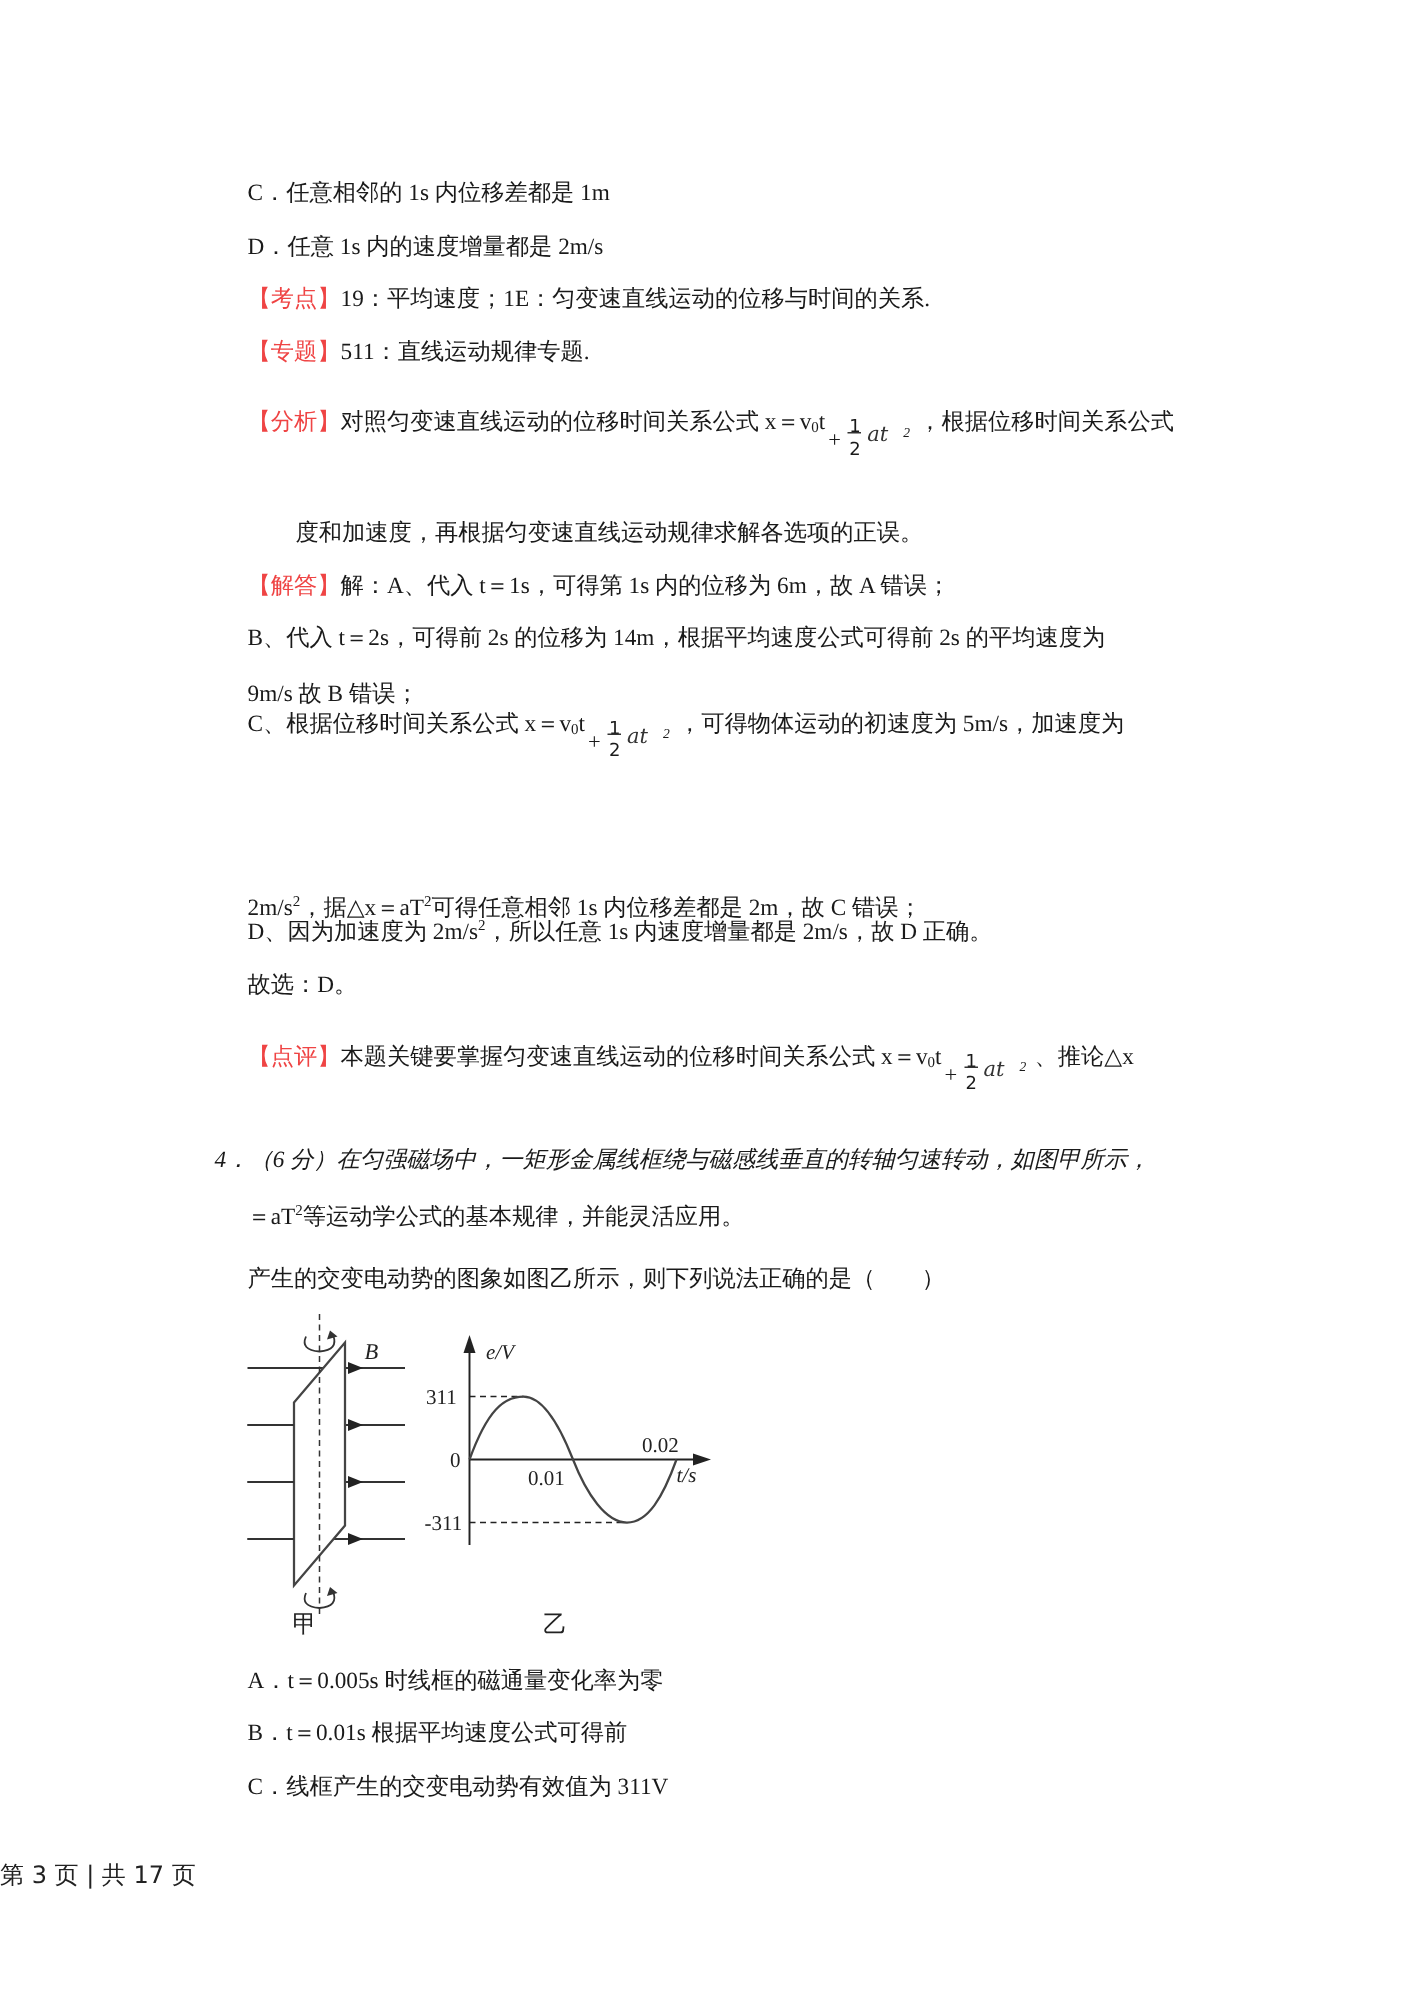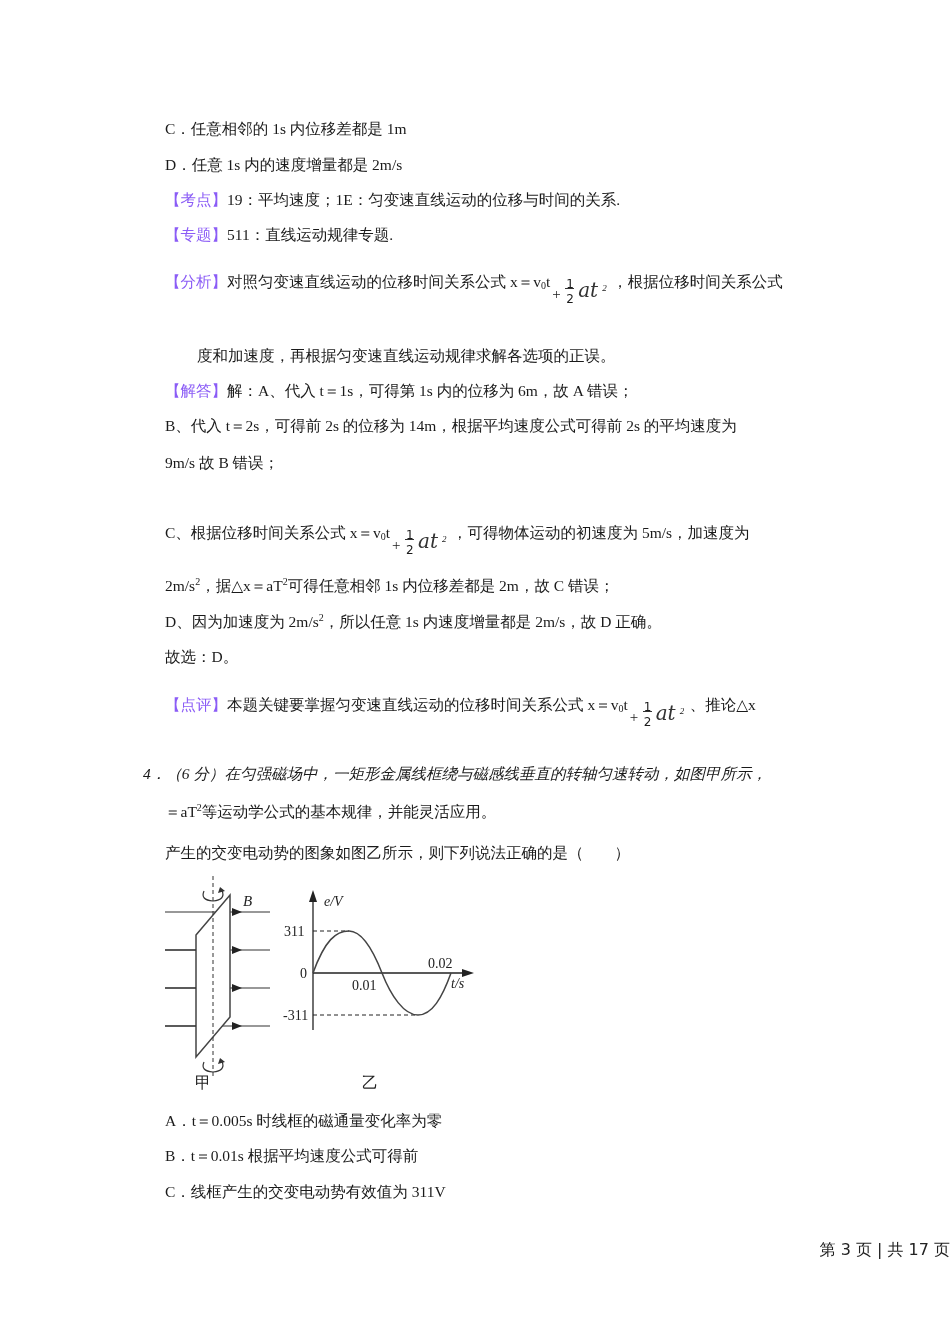--- a/index.html
+++ b/index.html
@@ -1,29 +1,29 @@
 <!DOCTYPE html>
 <html><head>
 <meta charset="utf-8">
 <style>
   html, body { margin:0; padding:0; background:#ffffff; }
   body { width:950px; height:1344px; position:relative; overflow:hidden;
          font-family:"Liberation Serif","DejaVu Serif",serif; color:#1a1a1a; }
   .line { position:absolute; left:165px; font-size:15.5px; white-space:nowrap; line-height:20px; }
-  .tag { color:#8b5cf6; }
+  .tag { color:#ef4444; }
   .frac { display:inline-block; position:relative; vertical-align:top; width:62px; height:20px; }
   .frac .plus { position:absolute; left:2px; top:12px; font-size:15px; }
   .frac .num { position:absolute; left:16px; top:2px; font-size:12px; font-family:"DejaVu Sans",sans-serif; }
   .frac .bar { position:absolute; left:15px; top:16px; width:9px; height:1px; background:#333; }
   .frac .den { position:absolute; left:16px; top:17px; font-size:12px; font-family:"DejaVu Sans",sans-serif; }
-  .frac .at { position:absolute; left:28px; top:8px; font-style:italic; font-size:20px; font-family:"DejaVu Serif",serif; color:#333; }
+  .frac .at { position:absolute; left:28px; top:8px; font-style:italic; font-size:14px; font-family:"DejaVu Serif",serif; color:#333; }
   .frac .sq { position:absolute; left:52px; top:6px; font-size:9px; font-style:italic; }
   sup { font-size:10px; vertical-align:6px; line-height:0; }
   sub { font-size:10px; vertical-align:-2px; line-height:0; }
-  .footer { position:absolute; top:1240px; left:0; width:950px; text-align:right;
+  .footer { position:absolute; top:1240px; left:0; width:950px; text-align:left;
             font-family:"DejaVu Sans",sans-serif; font-size:16px; color:#222; }
   svg text { font-family:"Liberation Serif",serif; }
 </style>
 </head>
 <body>
 
 <div class="line" style="top:119px;">C．任意相邻的 1s 内位移差都是 1m</div>
 <div class="line" style="top:155px;">D．任意 1s 内的速度增量都是 2m/s</div>
 
 <div class="line" style="top:190px;">
@@ -36,24 +36,24 @@
 <div class="line" style="top:272px;">
   <span class="tag">【分析】</span><span>对照匀变速直线运动的位移时间关系公式 x＝v</span><sub>0</sub><span>t</span><span class="frac"><span class="plus">+</span><span class="num">1</span><span class="bar"></span><span class="den">2</span><span class="at">at</span><span class="sq">2</span></span><span>，根据位移时间关系公式</span>
 </div>
 <div class="line" style="top:346px;margin-left:32px;">度和加速度，再根据匀变速直线运动规律求解各选项的正误。</div>
 
 <div class="line" style="top:381px;">
   <span class="tag">【解答】</span><span>解：A、代入 t＝1s，可得第 1s 内的位移为 6m，故 A 错误；</span>
 </div>
 <div class="line" style="top:416px;">B、代入 t＝2s，可得前 2s 的位移为 14m，根据平均速度公式可得前 2s 的平均速度为</div>
 <div class="line" style="top:453px;">9m/s 故 B 错误；</div>
-<div class="line" style="top:523px;">
+<div class="line" style="top:473px;">
   <span>C、根据位移时间关系公式 x＝v</span><sub>0</sub><span>t</span><span class="frac"><span class="plus">+</span><span class="num">1</span><span class="bar"></span><span class="den">2</span><span class="at">at</span><span class="sq">2</span></span><span>，可得物体运动的初速度为 5m/s，加速度为</span>
 </div>
-<div class="line" style="top:576px;">
+<div class="line" style="top:596px;">
   <span>2m/s</span><sup>2</sup><span>，据△x＝aT</span><sup>2</sup><span>可得任意相邻 1s 内位移差都是 2m，故 C 错误；</span>
 </div>
 <div class="line" style="top:612px;">
   <span>D、因为加速度为 2m/s</span><sup>2</sup><span>，所以任意 1s 内速度增量都是 2m/s，故 D 正确。</span>
 </div>
 <div class="line" style="top:647px;">故选：D。</div>
 
 <div class="line" style="top:695px;">
   <span class="tag">【点评】</span><span>本题关键要掌握匀变速直线运动的位移时间关系公式 x＝v</span><sub>0</sub><span>t</span><span class="frac"><span class="plus">+</span><span class="num">1</span><span class="bar"></span><span class="den">2</span><span class="at">at</span><span class="sq">2</span></span><span>、推论△x</span>
 </div>

